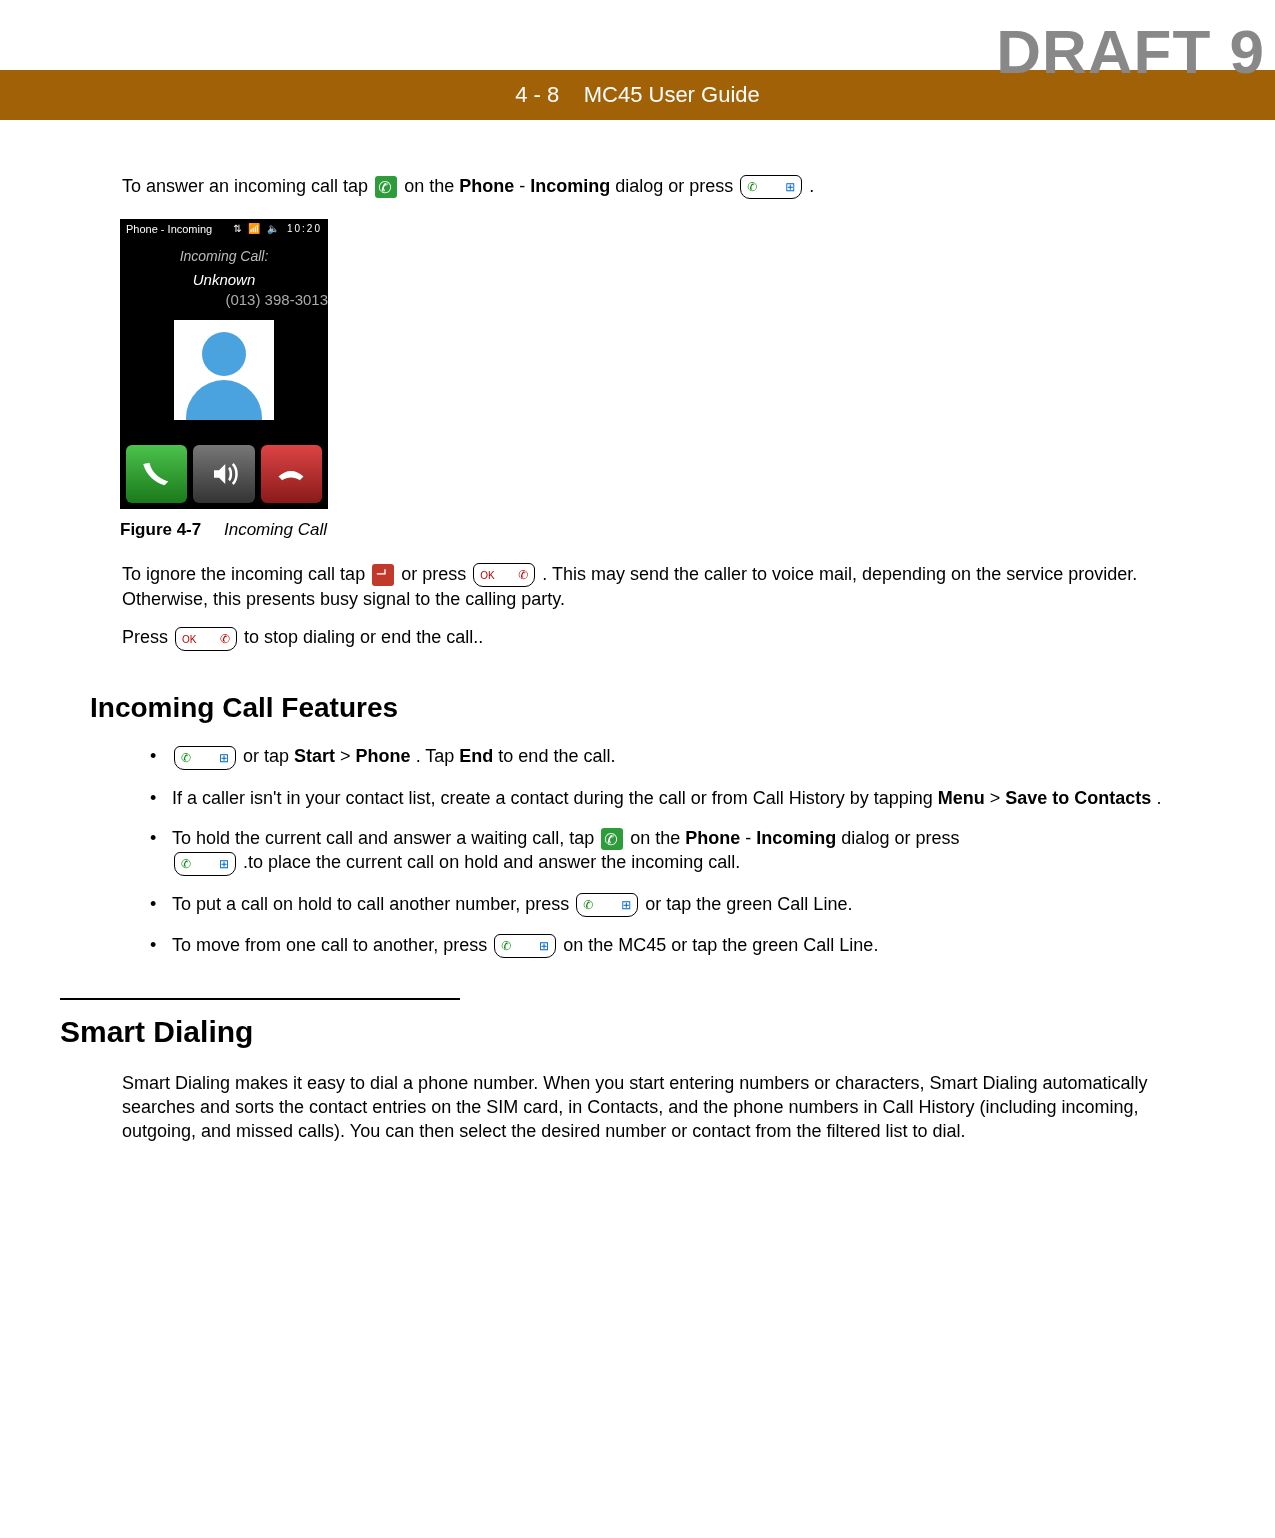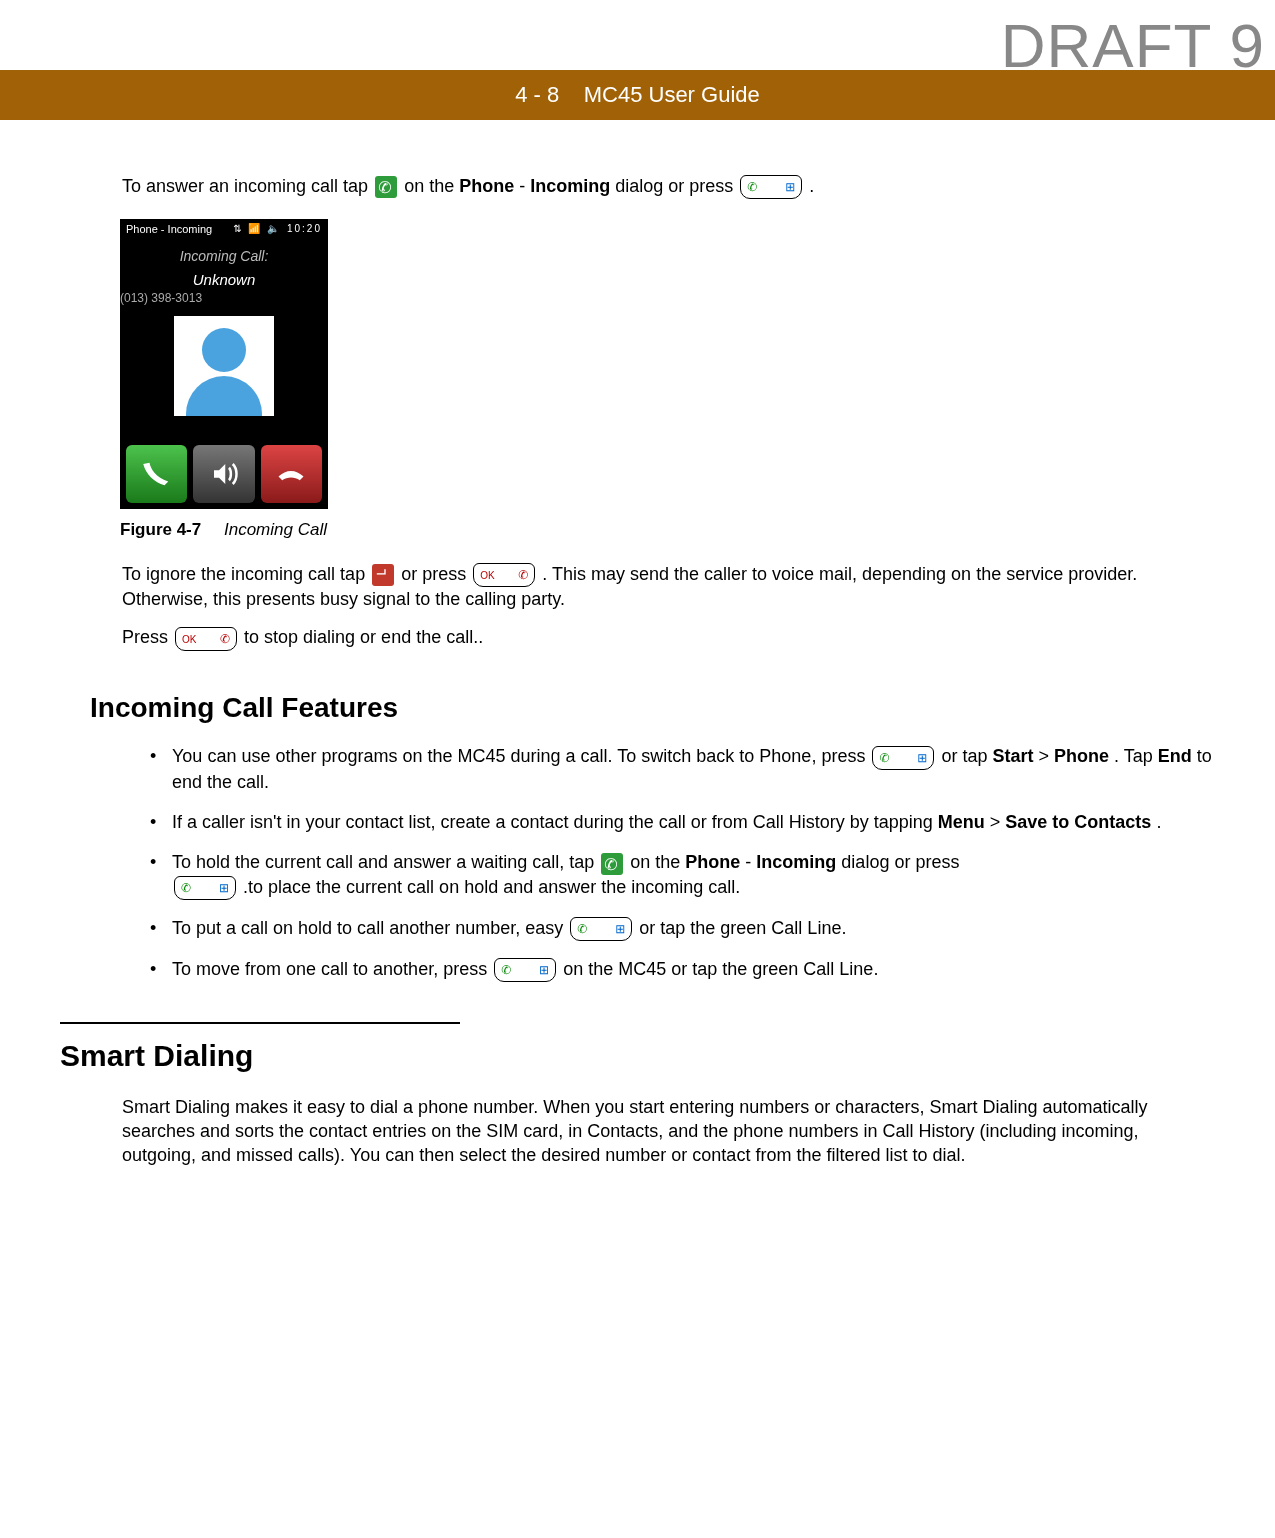--- a/index.html
+++ b/index.html
@@ -7,25 +7,25 @@
     padding: 0;
     font-family: Arial, Helvetica, sans-serif;
     width: 1275px;
     background: #fff;
     color: #000;
     font-size: 18px;
     line-height: 1.35;
   }
   .watermark {
     position: absolute;
-    top: 4px;
+    top: 10px;
     right: 10px;
     font-size: 62px;
     color: #888;
-    font-weight: 400;
+    font-weight: 700;
     letter-spacing: 1px;
   }
   .bluebar {
     background: #a16207;
     color: #fff;
     padding: 10px 24px;
     font-size: 22px;
     margin-top: 70px;
     text-align: center;
   }
@@ -154,23 +154,23 @@
     font-style: italic;
     font-size: 14px;
   }
   .phone-shot .caller-name {
     text-align: center;
     color: #fff;
     font-size: 15px;
     font-style: italic;
   }
   .phone-shot .caller-num {
-    text-align: left;
+    text-align: right;
     color: #aaa;
-    font-size: 12px;
+    font-size: 15px;
   }
   .phone-shot .avatar {
     width: 100px;
     height: 100px;
     background: #fff;
     margin: 10px auto 0;
     position: relative;
   }
   .phone-shot .avatar .head {
     width: 44px;
@@ -292,21 +292,20 @@
     <span class="key-btn ok">
       <span class="k-left">OK</span><span class="k-right">✆</span>
     </span>
     <span> to stop dialing or end the call..</span>
   </p>
 
   <h2 class="h2">Incoming Call Features</h2>
 
   <ul class="bullets">
     <li>
-      <span>You can use other programs on the MC45 during a call. To switch back to Phone, press </span>
       <span class="key-btn"><span class="k-left">✆</span><span class="k-right">⊞</span></span>
       <span> or tap </span>
       <span class="bold">Start</span>
       <span> &gt; </span>
       <span class="bold">Phone</span>
       <span>. Tap </span>
       <span class="bold">End</span>
       <span> to end the call.</span>
     </li>
     <li>
@@ -322,21 +321,21 @@
       <span> on the </span>
       <span class="bold">Phone</span>
       <span> - </span>
       <span class="bold">Incoming</span>
       <span> dialog or press </span>
       <br>
       <span class="key-btn"><span class="k-left">✆</span><span class="k-right">⊞</span></span>
       <span>.to place the current call on hold and answer the incoming call.</span>
     </li>
     <li>
-      <span>To put a call on hold to call another number, easy </span>
+      <span>To put a call on hold to call another number, press </span>
       <span class="key-btn"><span class="k-left">✆</span><span class="k-right">⊞</span></span>
       <span> or tap the green Call Line.</span>
     </li>
     <li>
       <span>To move from one call to another, press </span>
       <span class="key-btn"><span class="k-left">✆</span><span class="k-right">⊞</span></span>
       <span> on the MC45 or tap the green Call Line.</span>
     </li>
   </ul>
 

